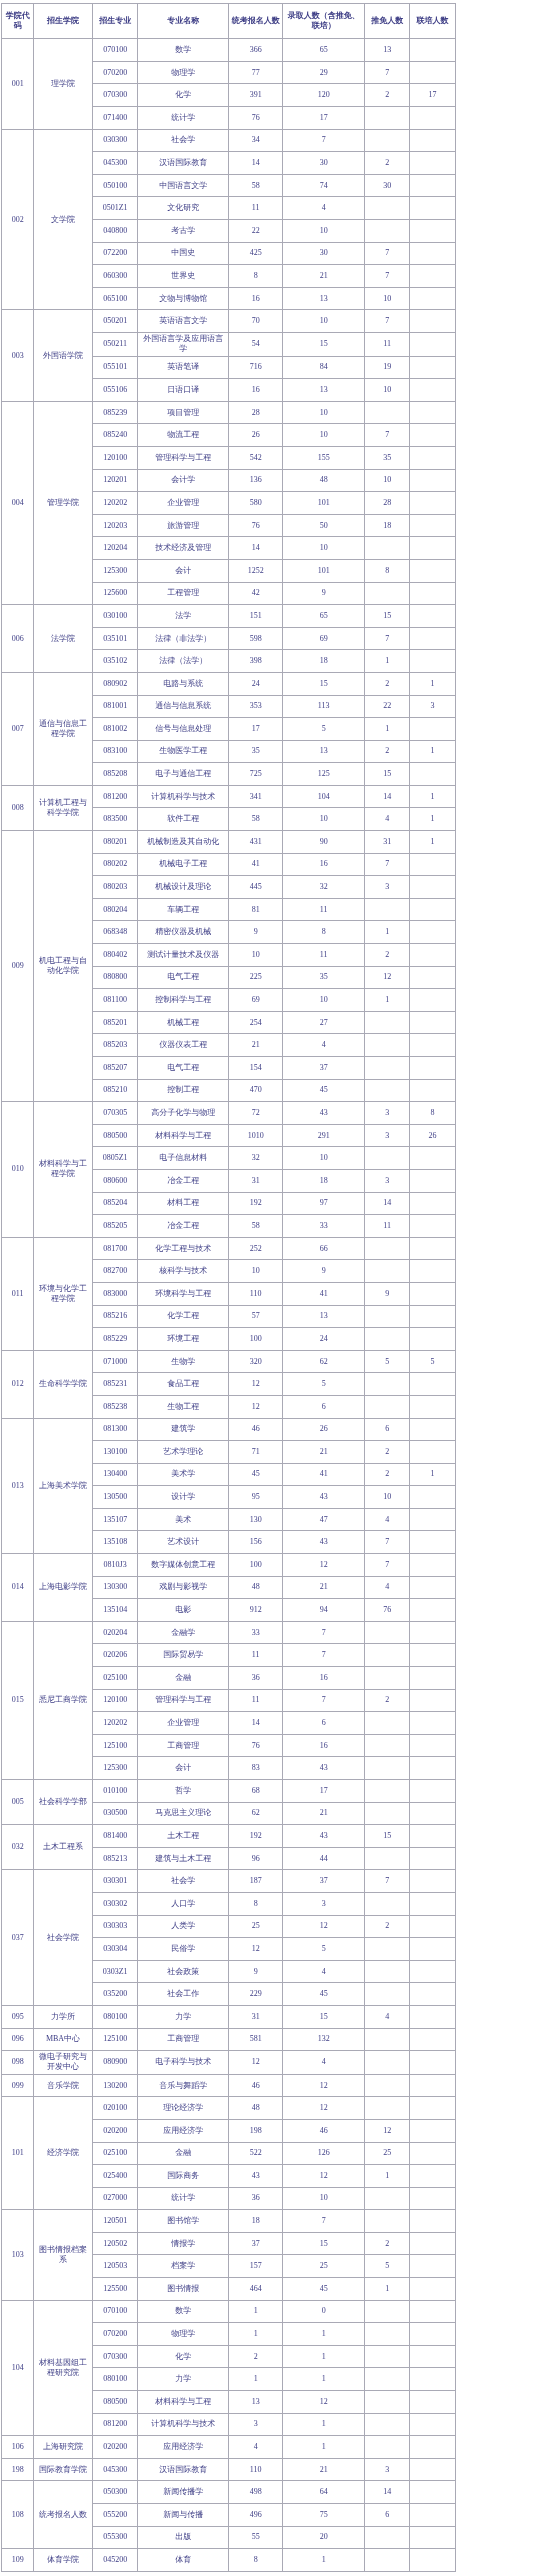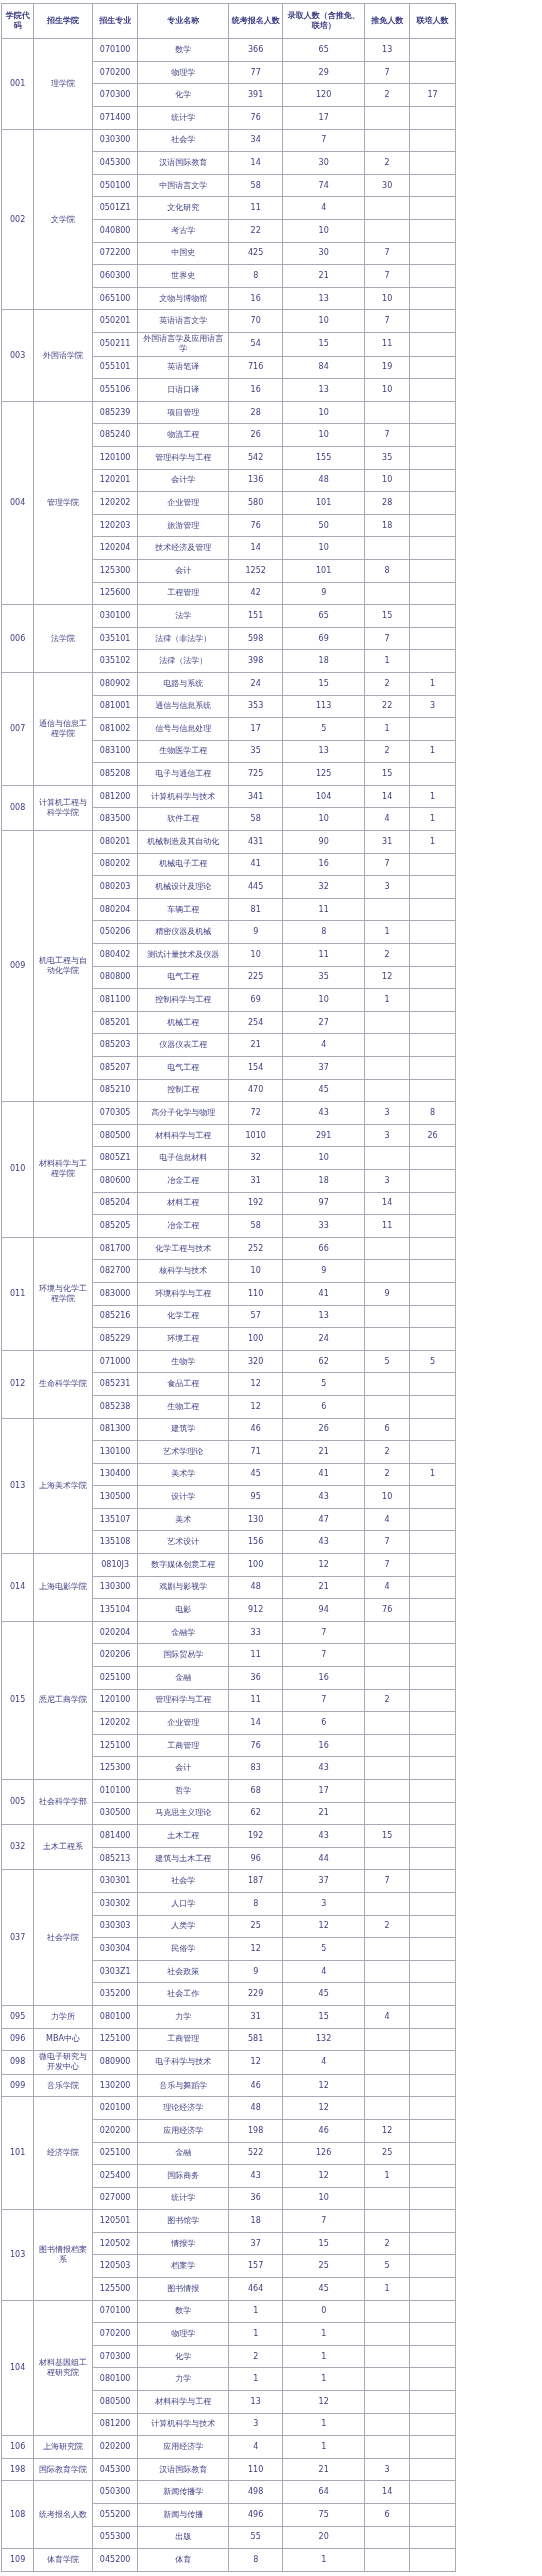--- a/index.html
+++ b/index.html
@@ -8,20 +8,21 @@
     background: #ffffff;
   }
   body {
     width: 543px;
     font-family: "DejaVu Sans", "Liberation Sans", sans-serif;
   }
   .table-wrap {
     width: 457px;
     padding: 2.7px 1.3px;
     box-sizing: border-box;
+    font-family: Liberation Serif, serif;
   }
   table.admissions {
     width: 100%;
     border-collapse: collapse;
     table-layout: fixed;
     color: #3d3d85;
   }
   table.admissions th,
   table.admissions td {
     border: 0.7px solid #a9a9b5;
@@ -399,21 +400,21 @@
         </tr>
         <tr>
           <td>080204</td>
           <td>车辆工程</td>
           <td>81</td>
           <td>11</td>
           <td></td>
           <td></td>
         </tr>
         <tr>
-          <td>050206</td>
+          <td>068348</td>
           <td>精密仪器及机械</td>
           <td>9</td>
           <td>8</td>
           <td>1</td>
           <td></td>
         </tr>
         <tr>
           <td>080402</td>
           <td>测试计量技术及仪器</td>
           <td>10</td>

